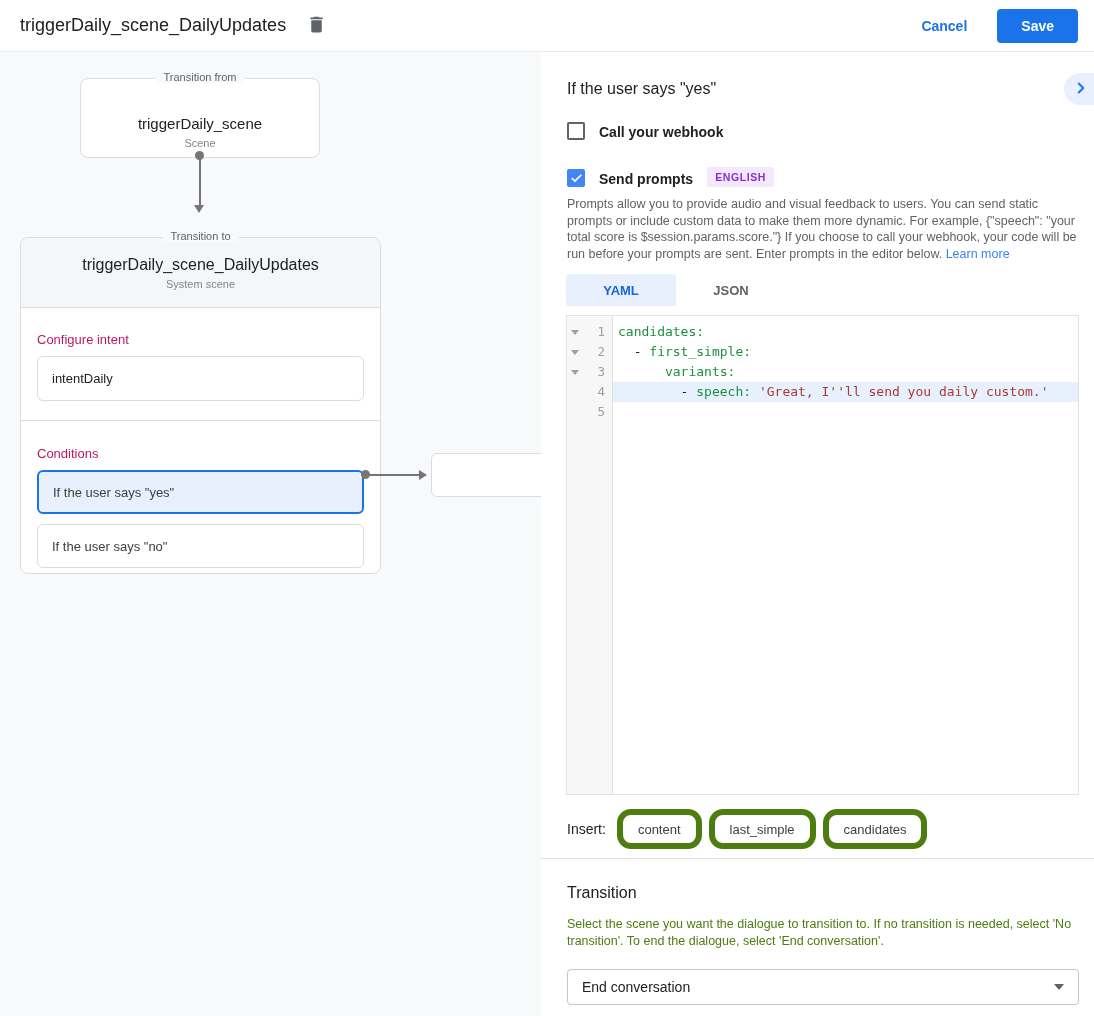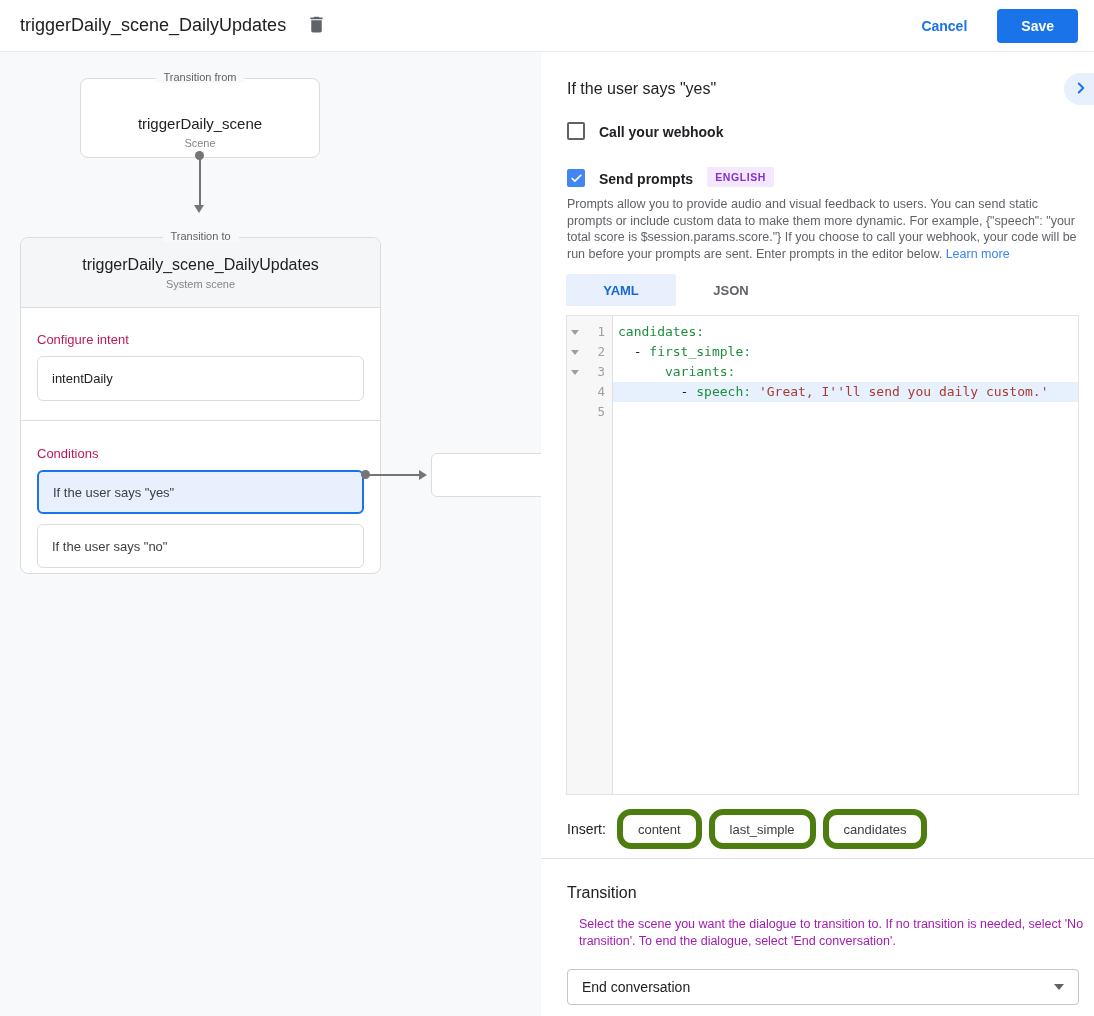--- a/index.html
+++ b/index.html
@@ -98,21 +98,21 @@
   .tok-string { color:#a93a32; }
 
   .insert-row { position:absolute; top:757px; left:26px; display:flex; align-items:center; }
   .insert-label { font-size:14px; color:#202124; margin-right:11px; }
   .pill { border:6px solid #4d7c0f; border-radius:14px; background:#fff; font-family:inherit;
           font-size:13px; color:#3c4043; padding:0 15px; height:40px; margin-right:7px; cursor:pointer; }
 
   .panel-divider { position:absolute; top:806px; left:0; width:553px; border-top:1px solid #e0e0e0; }
   .transition-title { position:absolute; top:832px; left:26px; font-size:16px; color:#202124; }
   .transition-desc { position:absolute; top:864px; left:26px; width:516px; font-size:12.5px;
-                     line-height:16.5px; color:#a21caf;margin-left:12px; }
+                     line-height:16.5px; color:#4d7c0f; }
   .select-box { position:absolute; top:917px; left:26px; width:512px; height:36px;
                 border:1px solid #c4c7c5; border-radius:4px; background:#fff; display:flex;
                 align-items:center; padding:0 14px; cursor:pointer; }
   .select-value { font-size:14px; color:#202124; flex:1; }
   .select-caret { width:0; height:0; border-left:5px solid transparent; border-right:5px solid transparent;
                   border-top:6px solid #5f6368; }
 </style>
 </head>
 <body>
 

